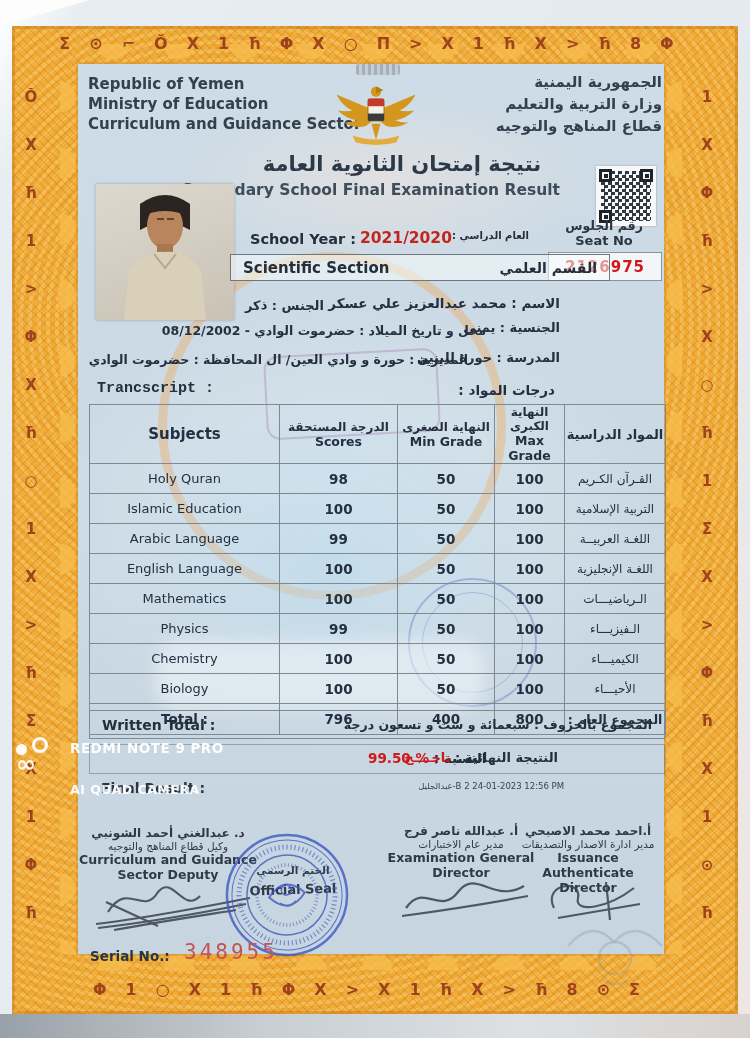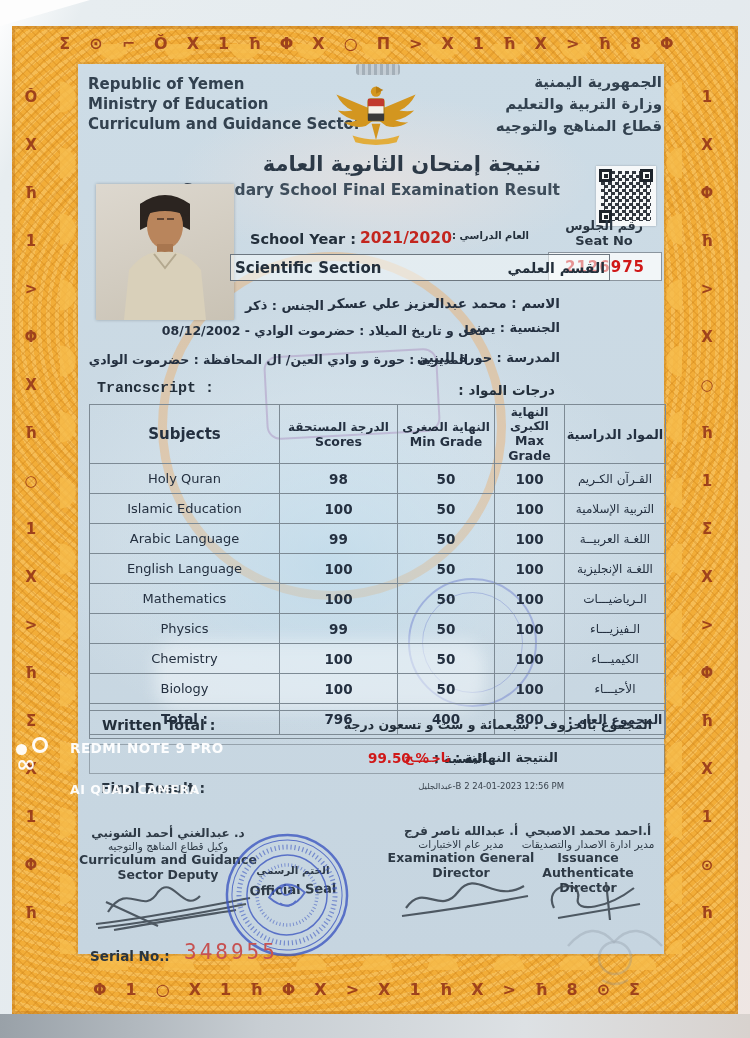--- a/index.html
+++ b/index.html
@@ -77,21 +77,21 @@
       display:flex;align-items:center;justify-content:center;font-size:15px;font-weight:bold;color:#d01818;letter-spacing:1px;}
 
   
   .photo{left:96px;top:184px;width:138px;height:136px;background:linear-gradient(160deg,#ddd8cf,#c9c2b4);box-shadow:0 0 3px rgba(0,0,0,.25);}
 
   
   .sy-en{left:250px;top:231px;font-size:14.5px;font-weight:bold;color:#232f3b;}
   .sy-val{left:360px;top:229px;font-size:15.5px;font-weight:bold;color:#c3251e;}
   .sy-ar{left:452px;top:230px;font-size:10px;font-weight:bold;color:#232f3b;direction:rtl;}
   .section-box{left:230px;top:254px;width:380px;height:27px;border:1.5px solid #6d7780;background:rgba(248,251,252,.55);
-      display:flex;align-items:center;justify-content:space-between;box-sizing:border-box;padding:0 4px;}
+      display:flex;align-items:center;justify-content:space-between;box-sizing:border-box;padding:0 12px;}
   .section-box .en{font-size:15px;font-weight:bold;color:#232f3b;}
   .section-box .ar{font-size:14px;font-weight:bold;color:#232f3b;direction:rtl;}
   .fld{font-weight:bold;color:#243040;direction:rtl;white-space:nowrap;}
   .f-name{right:190px;top:295px;font-size:13.5px;}
   .f-gender{left:245px;top:298px;font-size:13px;}
   .f-nat{right:190px;top:320px;font-size:13px;text-align:right;}
   .f-birth{right:264px;top:323px;font-size:12.5px;}
   .f-school{right:190px;top:350px;font-size:13px;}
   .f-district{right:282px;top:352px;font-size:12.5px;}
   .lbl-transcript{left:97px;top:380px;font-size:15px;font-weight:bold;color:#232f3b;font-family:Liberation Mono, monospace;}

